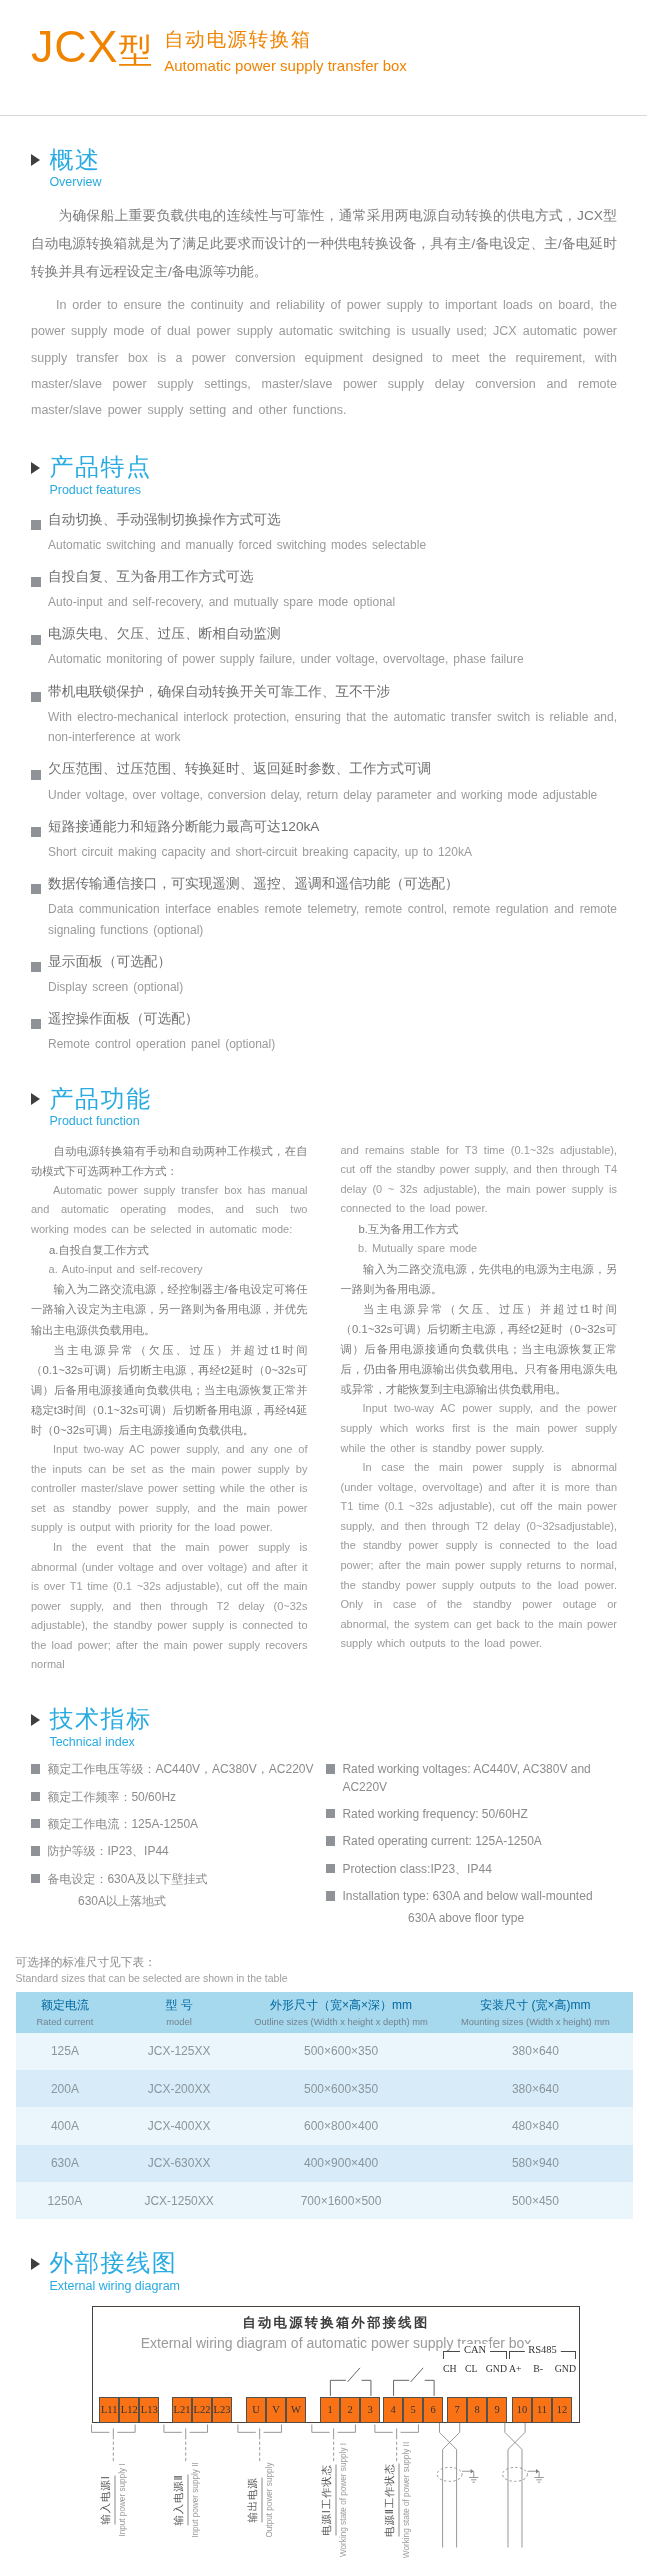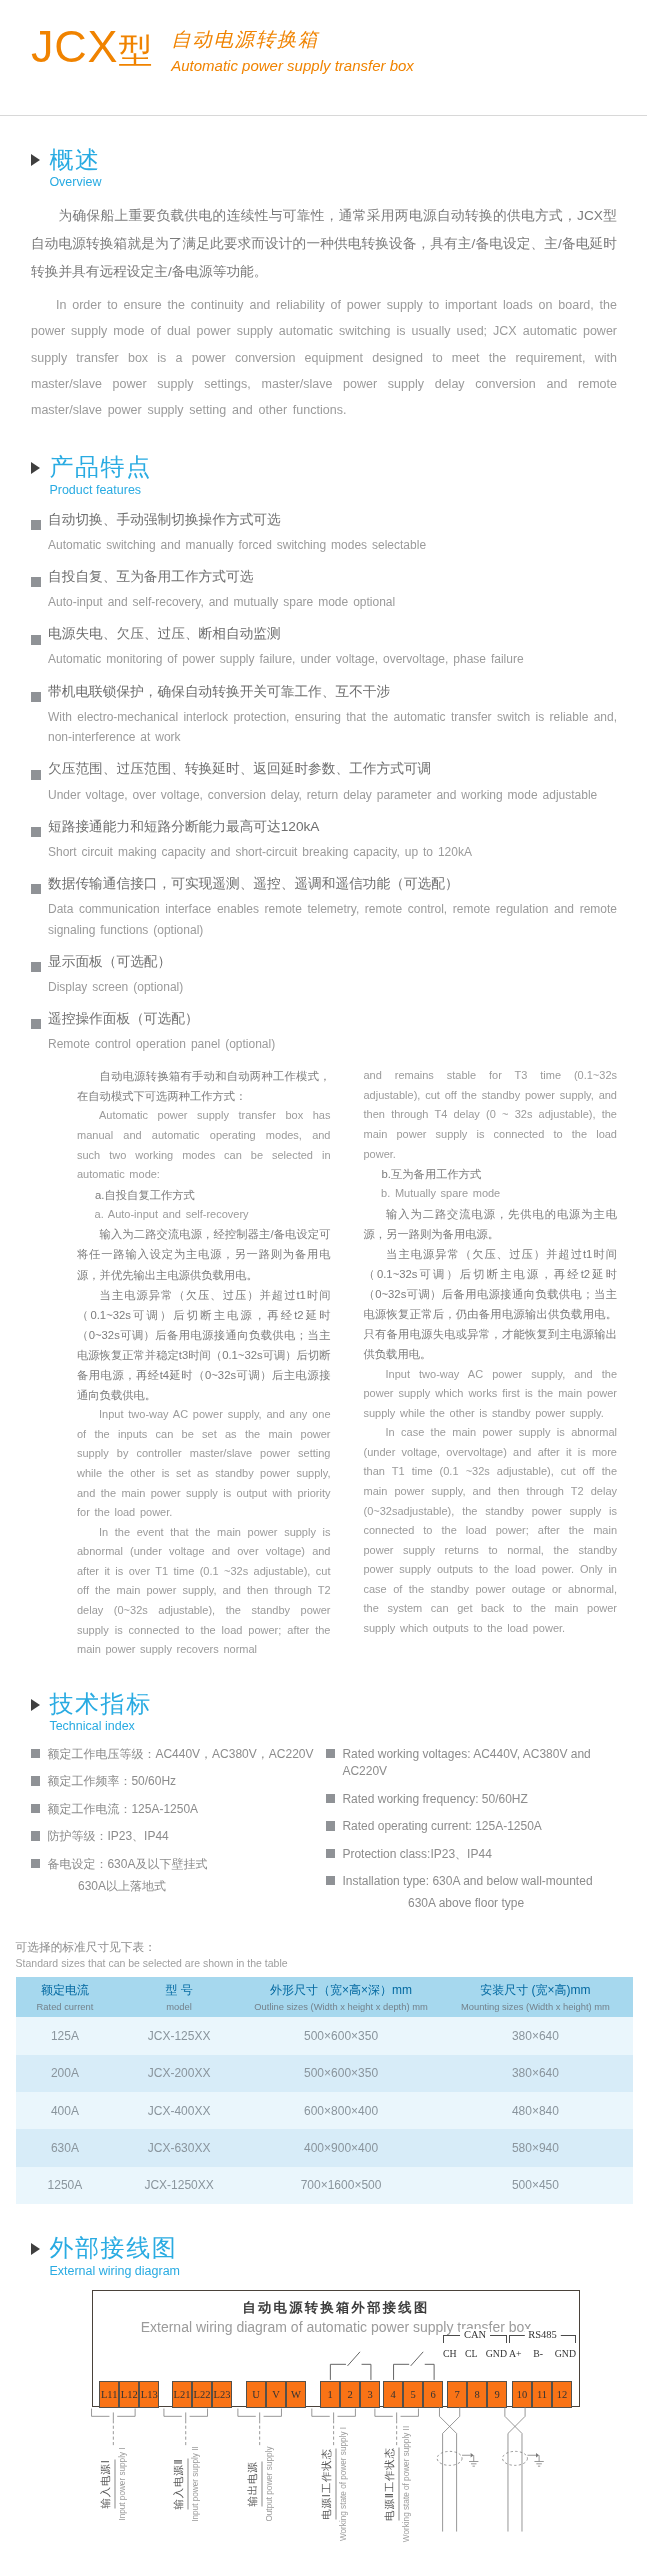--- a/index.html
+++ b/index.html
@@ -4,21 +4,21 @@
 <style>
   html,body{margin:0;padding:0;background:#fff;}
   body{width:648px;font-family:"Liberation Sans","DejaVu Sans",sans-serif;color:#777;}
   .page{position:relative;width:648px;min-height:2576px;overflow:hidden;}
 
   
   .hdr{padding:23.4px 31px 0 31px;}
   .brand{display:flex;align-items:flex-start;color:#F08300;}
   .brand-model{font-size:45px;line-height:1.05;letter-spacing:0.8px;font-weight:400;}
   .brand-model .sfx{font-size:34px;}
-  .brand-titles{margin-left:18px;margin-top:3.1px;font-style:italic;}
+  .brand-titles{margin-left:11px;margin-top:3.1px;}
   .brand-titles .zh{font-size:19.5px;letter-spacing:1.6px;}
   .brand-titles .en{font-size:15px;margin-top:3.1px;}
   .divider{border-top:0.8px solid #d8d8d8;margin-top:41px;}
 
   
   .section{padding:0 31px;}
   .sec-head{display:flex;margin:31px 0 12.5px 0;}
   .tri{width:0;height:0;border-left:9.4px solid #3f3f3f;border-top:6.2px solid transparent;border-bottom:6.2px solid transparent;margin:7.8px 9.4px 0 0;flex:none;}
   .sec-title .zh{font-size:24px;color:#29ABE2;letter-spacing:1.6px;line-height:1.1;}
   .sec-title .en{font-size:12.5px;color:#29ABE2;margin-top:2.3px;}
@@ -27,21 +27,21 @@
   .p-zh{font-size:13.7px;color:#7b7b7b;line-height:2.05;text-align:justify;text-indent:2em;margin:7.8px 0 0 0;}
   .p-en{font-size:12.5px;color:#9b9b9b;line-height:2.1;text-align:justify;text-indent:2em;margin:6.2px 0 0 0;word-spacing:2.3px;}
 
   
   .feat{margin:0 0 11.7px 0;}
   .feat-zh{display:flex;font-size:13.7px;color:#6e6e6e;line-height:1.5;align-items:flex-end;}
   .sq{width:10px;height:10px;background:#8f9296;margin:4.7px 7px 0 0;flex:none;}
   .feat-en{font-size:12px;color:#9b9b9b;line-height:1.7;margin:4.7px 0 0 17px;text-align:justify;word-spacing:1.6px;}
 
   
-  .cols{display:flex;gap:33px;margin-left:46px;}
+  .cols{display:flex;gap:33px;}
   .col{flex:1;min-width:0;}
   .fz{font-size:11.3px;color:#7b7b7b;line-height:1.78;text-align:justify;text-indent:2em;margin:0;}
   .fe{font-size:11px;color:#9b9b9b;line-height:1.78;text-align:justify;text-indent:2em;margin:0;word-spacing:1.6px;}
   .noind{text-indent:0;}
   .sub{text-indent:1.6em;}
 
   
   .tech-cols{display:flex;}
   .tech-col-l{width:295px;flex:none;}
   .tech-col-r{flex:1;}
@@ -176,20 +176,27 @@
     <div class="feat">
       <div class="feat-zh">
           <span class="sq"></span>
           <span>遥控操作面板（可选配）</span>
         </div>
       <div class="feat-en">Remote control operation panel (optional)</div>
     </div>
   </div>
 
   <div class="section">
+    <div class="sec-head">
+      <div class="tri"></div>
+      <div class="sec-title">
+        <div class="zh">产品功能</div>
+        <div class="en">Product function</div>
+      </div>
+    </div>
     <div class="cols">
       <div class="col">
         <p class="fz">自动电源转换箱有手动和自动两种工作模式，在自动模式下可选两种工作方式：</p>
         <p class="fe">Automatic power supply transfer box has manual and automatic operating modes, and such two working modes can be selected in automatic mode:</p>
         <p class="fz sub">a.自投自复工作方式</p>
         <p class="fe sub">a. Auto-input and self-recovery</p>
         <p class="fz">输入为二路交流电源，经控制器主/备电设定可将任一路输入设定为主电源，另一路则为备用电源，并优先输出主电源供负载用电。</p>
         <p class="fz">当主电源异常（欠压、过压）并超过t1时间（0.1~32s可调）后切断主电源，再经t2延时（0~32s可调）后备用电源接通向负载供电；当主电源恢复正常并稳定t3时间（0.1~32s可调）后切断备用电源，再经t4延时（0~32s可调）后主电源接通向负载供电。</p>
         <p class="fe">Input two-way AC power supply, and any one of the inputs can be set as the main power supply by controller master/slave power setting while the other is set as standby power supply, and the main power supply is output with priority for the load power.</p>
         <p class="fe">In the event that the main power supply is abnormal (under voltage and over voltage) and after it is over T1 time (0.1 ~32s adjustable), cut off the main power supply, and then through T2 delay (0~32s adjustable), the standby power supply is connected to the load power; after the main power supply recovers normal</p>

